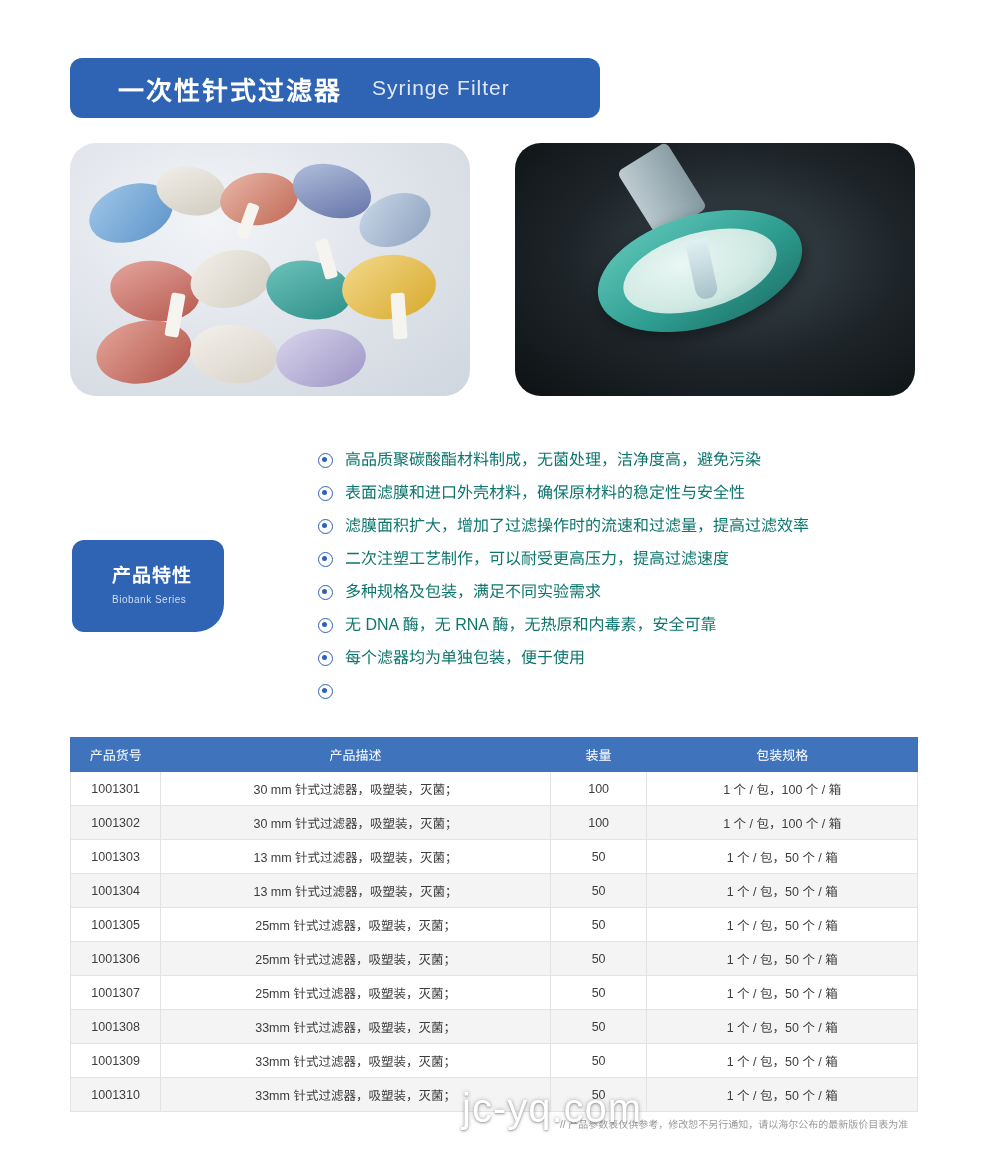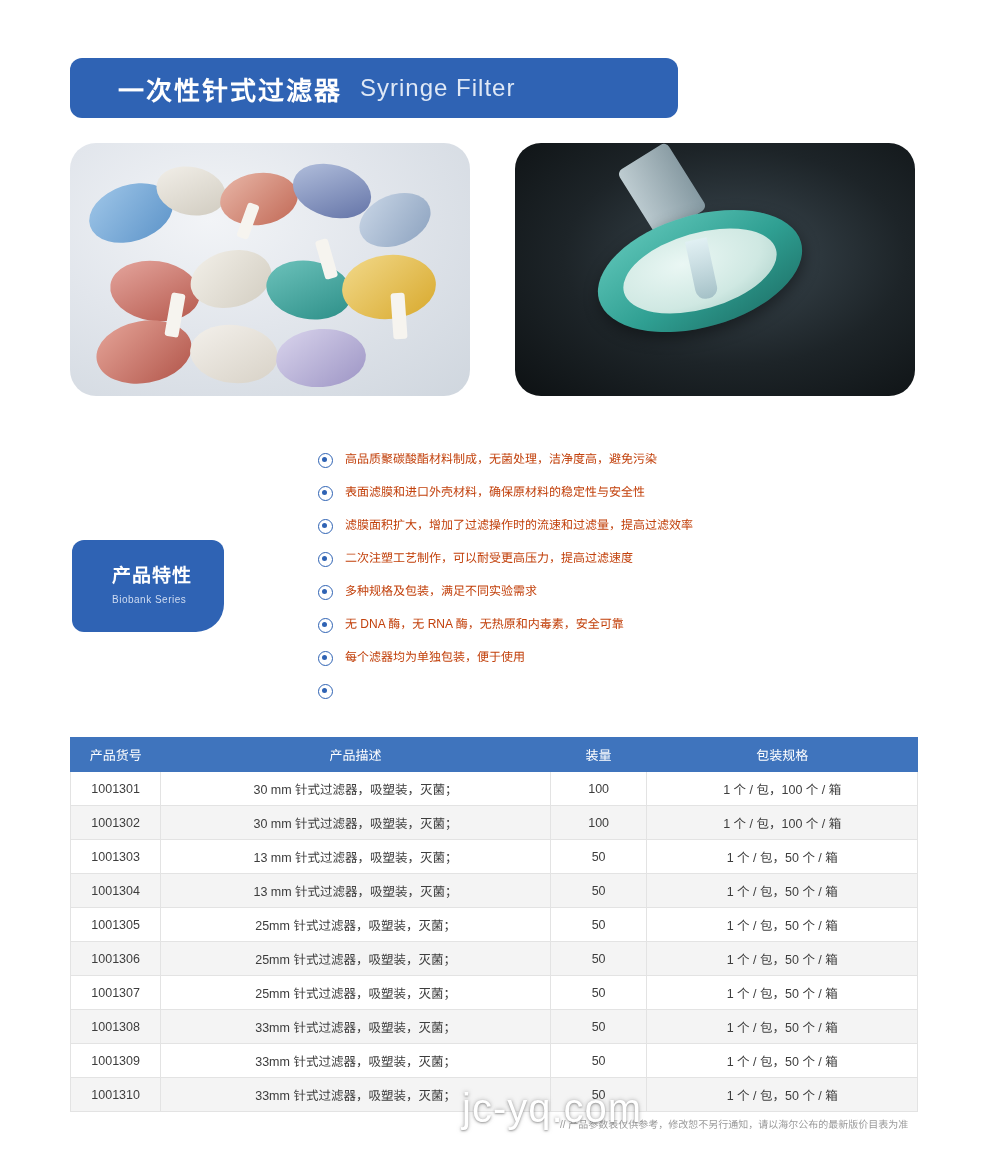--- a/index.html
+++ b/index.html
@@ -15,39 +15,39 @@
     font-family: "Liberation Sans", "DejaVu Sans", sans-serif;
     color: #333;
     overflow: hidden;
   }
 
   
   .title-banner {
     position: absolute;
     left: 70px;
     top: 58px;
-    width: 608px;
+    width: 530px;
     height: 60px;
     background: #2f63b4;
     border-radius: 12px;
     display: flex;
     align-items: center;
     padding-left: 48px;
     box-sizing: border-box;
   }
   .title-cn {
     color: #ffffff;
     font-size: 26px;
     font-weight: bold;
     letter-spacing: 2px;
   }
   .title-en {
     color: #dfe8f6;
-    font-size: 24px;
-    margin-left: 18px;
+    font-size: 21px;
+    margin-left: 30px;
     letter-spacing: 1px;
   }
 
   
   .photo {
     position: absolute;
     border-radius: 26px;
     overflow: hidden;
   }
   .photo-left {
@@ -170,22 +170,22 @@
     content: "";
     position: absolute;
     left: 2.6px;
     top: 2.6px;
     width: 5.5px;
     height: 5.5px;
     background: #2f63b4;
     border-radius: 50%;
   }
   .feature-text {
-    font-size: 12px;
-    color: #c2410c;
+    font-size: 16px;
+    color: #0f766e;
     line-height: 19px;
   }
 
   
   .spec-table {
     position: absolute;
     left: 70px;
     top: 737px;
     width: 848px;
     border-collapse: collapse;

